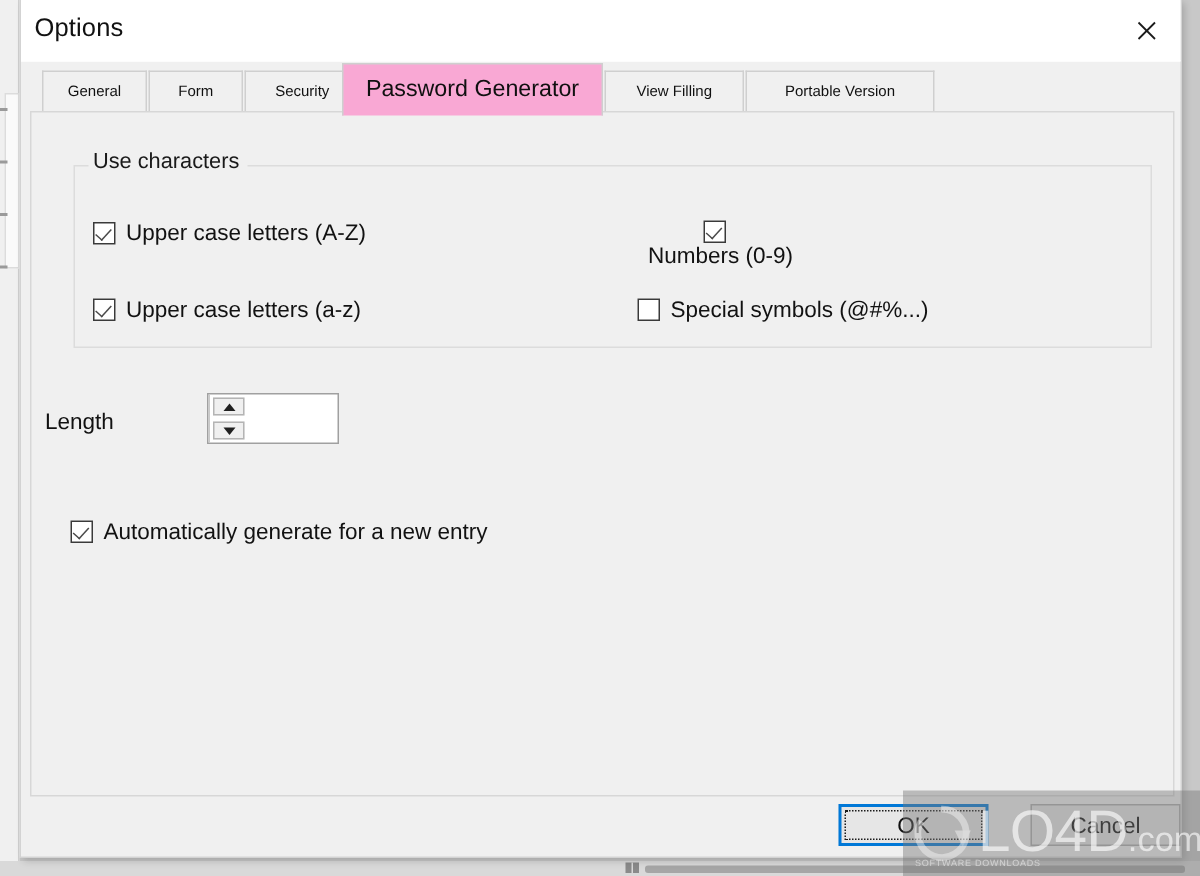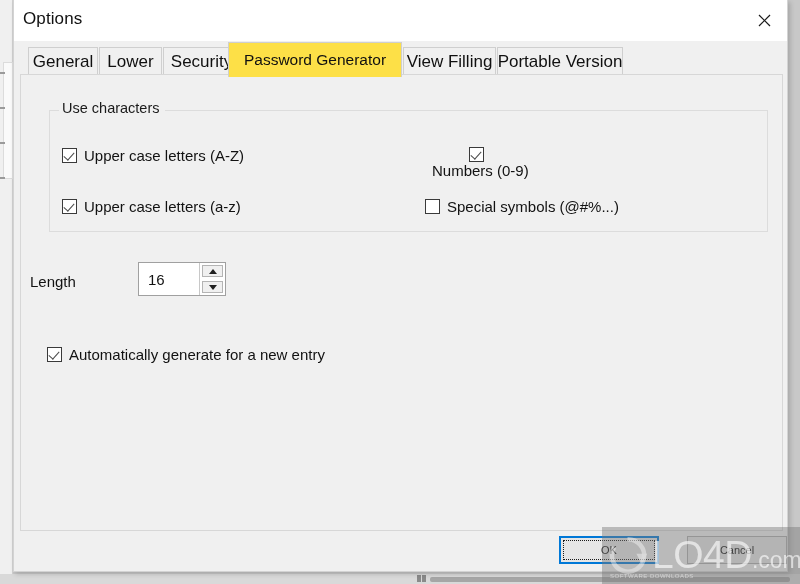--- a/index.html
+++ b/index.html
@@ -133,30 +133,30 @@
     position: absolute;
     top: 7px;
     height: 28px;
     background: #f0f0f0;
     border: 1px solid #cfcfcf;
     border-bottom: none;
     box-sizing: border-box;
     display: flex;
     align-items: center;
     justify-content: center;
-    font-size: 17px;
+    font-size: 10px;
     color: #101010;
     cursor: default;
     white-space: nowrap;
     padding: 0 9px;
   }
   .tab.selected {
     top: 2px;
     height: 35px;
-    background: #fde047;
+    background: #f9a8d4;
     border: 1px solid #cfcfcf;
     border-bottom: none;
     font-size: 15.5px;
     z-index: 5;
     padding: 0 12px;
     align-items: center;
   }
 
   
   .tabpage {
@@ -285,21 +285,21 @@
   .btn {
     position: absolute;
     width: 100px;
     height: 28px;
     background: #e6e6e6;
     border: 1px solid #adadad;
     box-sizing: border-box;
     display: flex;
     align-items: center;
     justify-content: center;
-    font-size: 11px;
+    font-size: 15px;
     color: #101010;
     cursor: default;
   }
   .btn.default {
     border: 2px solid #0078d7;
     background: #e6e6e6;
   }
   .btn.default .focus-rect {
     position: absolute;
     left: 2px;
@@ -384,21 +384,21 @@
           </svg>
         </span>
       </div>
     </div>
 
     <div class="tabstrip">
       <div class="tab" style="left:14px;  width:70px;">
           <span>General</span>
         </div>
       <div class="tab" style="left:85px;  width:63px;">
-          <span>Lower</span>
+          <span>Form</span>
         </div>
       <div class="tab" style="left:149px; width:77px;">
           <span>Security</span>
         </div>
       <div class="tab selected" style="left:214px; width:174px;">
           <span>Password Generator</span>
         </div>
       <div class="tab" style="left:389px; width:93px;">
           <span>View Filling</span>
         </div>
@@ -428,21 +428,20 @@
         </div>
 
         <div class="cb-row" style="left:375px; top:87px;">
           <span class="cbox"></span>
           <span class="cb-label">Special symbols (@#%...)</span>
         </div>
       </div>
 
       <div class="length-label">Length</div>
       <div class="spinner">
-        <div class="spin-value">16</div>
         <div class="spin-btns">
           <div class="spin-btn">
             <span class="arrow-up"></span>
           </div>
           <div class="spin-btn">
             <span class="arrow-down"></span>
           </div>
         </div>
       </div>
 

